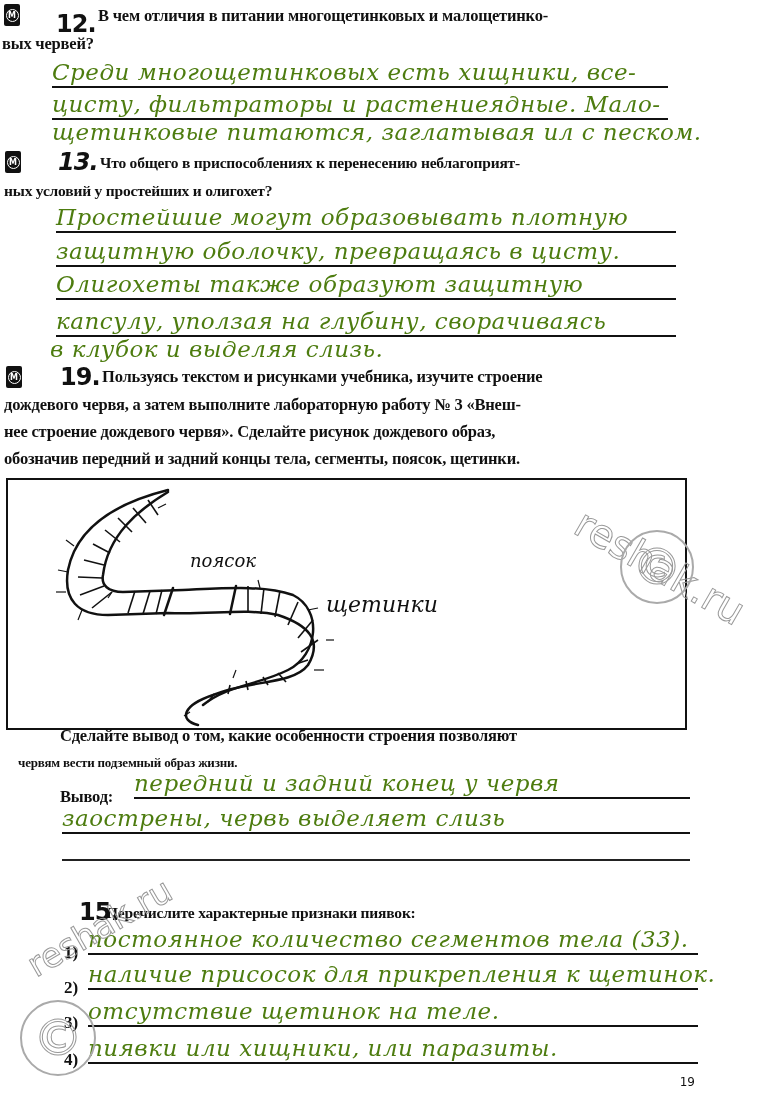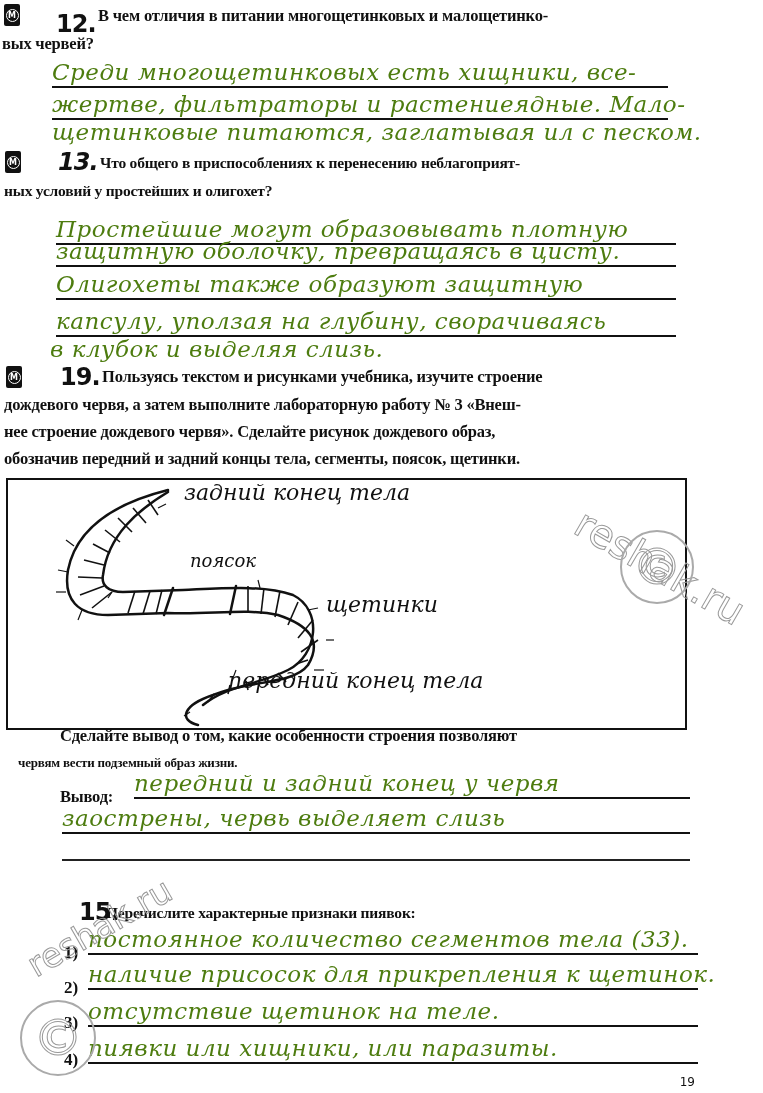--- a/index.html
+++ b/index.html
@@ -60,30 +60,30 @@
 </head>
 <body>
 
 <div class="q-badge" style="left:4px; top:4px;">
     <span>M</span>
   </div>
 <div class="q-num" style="left:56px; top:2px;margin-top:8px;">12.</div>
 <div class="q-text" style="left:98px; top:3px;">В чем отличия в питании многощетинковых и малощетинко-</div>
 <div class="q-text" style="left:2px; top:31px;">вых червей?</div>
 <div class="hw-line" style="left:52px; top:58px; width:616px;">Среди многощетинковых есть хищники, все-</div>
-<div class="hw-line" style="left:52px; top:90px; width:616px;">жертве, фильтраторы и растениеядные. Мало-</div>
+<div class="hw-line" style="left:52px; top:90px; width:616px;">цисту, фильтраторы и растениеядные. Мало-</div>
 <div class="hw-line" style="left:52px; top:118px; width:680px; border-bottom:none;">щетинковые питаются, заглатывая ил с песком.</div>
 
 <div class="q-badge" style="left:5px; top:151px;">
     <span>M</span>
   </div>
 <div class="q-num" style="left:58px; top:148px;font-style:italic;">13.</div>
 <div class="q-text" style="left:100px; top:150px; font-size:15.5px;">Что общего в приспособлениях к перенесению неблагоприят-</div>
 <div class="q-text" style="left:4px; top:178px; font-size:15.5px;">ных условий у простейших и олигохет?</div>
-<div class="hw-line" style="left:56px; top:215px; width:620px;font-style:italic;">Простейшие могут образовывать плотную</div>
+<div class="hw-line" style="left:56px; top:203px; width:620px;font-style:italic;">Простейшие могут образовывать плотную</div>
 <div class="hw-line" style="left:56px; top:237px; width:620px;">защитную оболочку, превращаясь в цисту.</div>
 <div class="hw-line" style="left:56px; top:270px; width:620px;">Олигохеты также образуют защитную</div>
 <div class="hw-line" style="left:56px; top:307px; width:620px;">капсулу, уползая на глубину, сворачиваясь</div>
 <div class="hw-line" style="left:50px; top:335px; width:400px; border-bottom:none;">в клубок и выделяя слизь.</div>
 
 <div class="q-badge" style="left:6px; top:366px;">
     <span>M</span>
   </div>
 <div class="q-num" style="left:60px; top:363px;">19.</div>
 <div class="q-text" style="left:102px; top:364px;">Пользуясь текстом и рисунками учебника, изучите строение</div>
@@ -137,24 +137,22 @@
       <line x1="150" y1="28" x2="158" y2="24"></line>
         <line x1="100" y1="118" x2="104" y2="112"></line>
       <line x1="250" y1="100" x2="252" y2="108"></line>
         <line x1="300" y1="130" x2="310" y2="128"></line>
       <line x1="318" y1="160" x2="326" y2="160"></line>
         <line x1="306" y1="190" x2="316" y2="190"></line>
       <line x1="182" y1="232" x2="176" y2="236"></line>
         <line x1="225" y1="198" x2="228" y2="190"></line>
     </g>
   </svg>
-  <div class="label-hw" style="left:176px; top:0px;">задний конец тела</div>
   <div class="label-hw" style="left:182px; top:70px; font-size:18px;">поясок</div>
   <div class="label-hw" style="left:318px; top:112px;">щетинки</div>
-  <div class="label-hw" style="left:220px; top:188px;">передний конец тела</div>
 </div>
 
 <div class="q-text" style="left:60px; top:723px;">Сделайте вывод о том, какие особенности строения позволяют</div>
 <div class="q-text" style="left:18px; top:750px; font-size:13px;">червям вести подземный образ жизни.</div>
 <div class="q-text" style="left:60px; top:784px;">Вывод:</div>
 <div class="hw-line" style="left:134px; top:769px; width:556px;">передний и задний конец у червя</div>
 <div class="hw-line" style="left:62px; top:804px; width:628px;">заострены, червь выделяет слизь</div>
 <div class="rule" style="left:62px; top:859px; width:628px;"></div>
 
 <div class="q-num" style="left:62px; top:898px;margin-left:17px;">15.</div>

